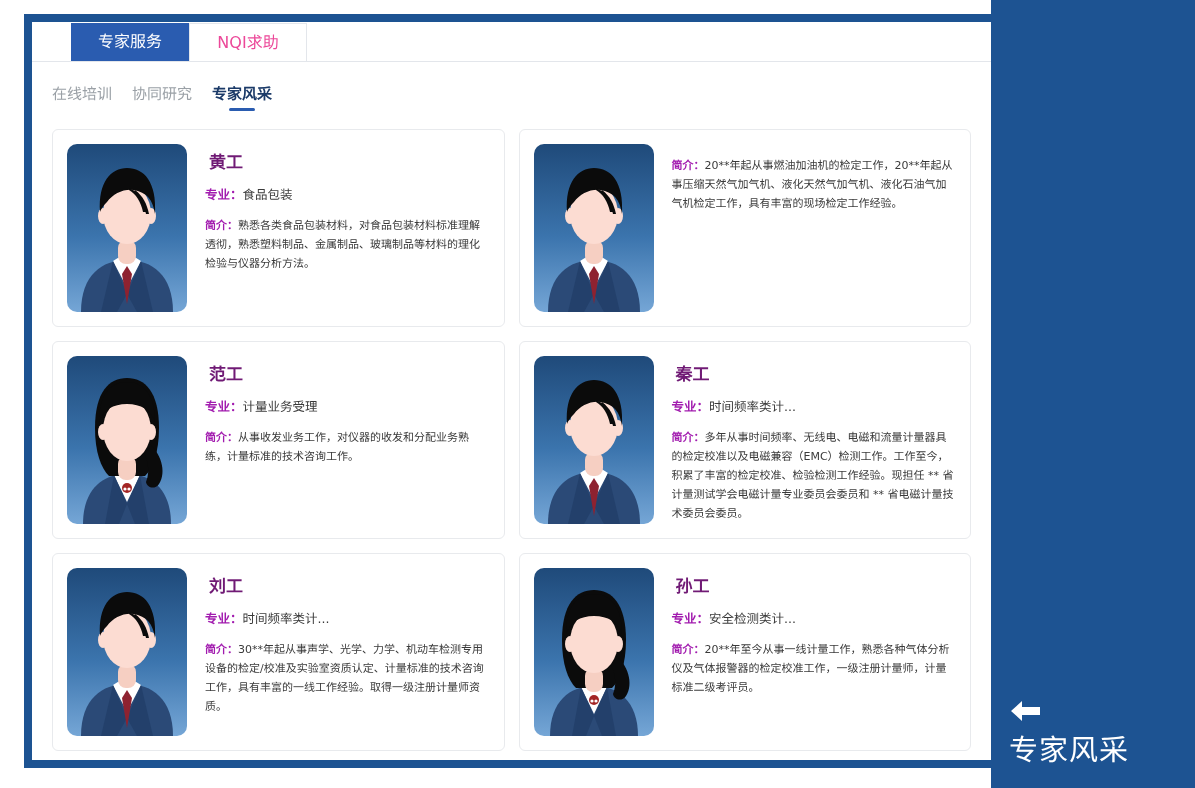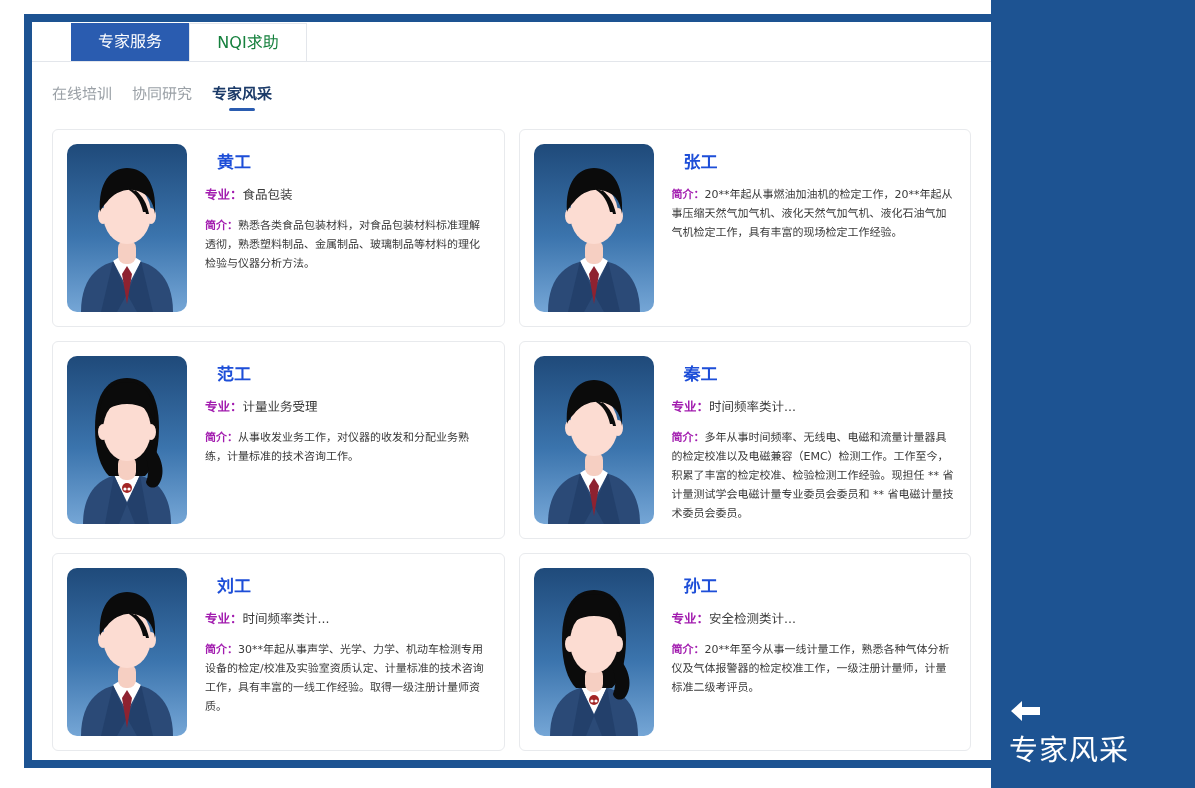--- a/index.html
+++ b/index.html
@@ -38,21 +38,21 @@
     border-bottom:1px solid #e3e6eb;
     display:flex;align-items:flex-end;padding-left:39px;box-sizing:border-box;
   }
   .main-tab{
     height:38px;line-height:38px;min-width:118px;text-align:center;
     font-size:16px;box-sizing:border-box;cursor:pointer;
     font-family:"DejaVu Sans","Liberation Sans",sans-serif;
   }
   .main-tab.active{background:#2a5cb0;color:#ffffff;}
   .main-tab.inactive{
-    background:#ffffff;color:#15803d;
+    background:#ffffff;color:#ec4899;
     border-left:1px solid #e3e6eb;border-right:1px solid #e3e6eb;border-top:1px solid #e3e6eb;
   }
 
   
   #sub-tabs{
     display:flex;align-items:center;gap:20px;
     padding:20px 0 0 20px;
   }
   .sub-tab{
     font-size:15px;color:#9aa0a6;cursor:pointer;position:relative;
@@ -78,21 +78,21 @@
     cursor:pointer;
   }
   .avatar{
     width:120px;height:168px;border-radius:10px;flex:0 0 120px;
     background:linear-gradient(180deg,#1f4a7a 0%,#3b74ad 55%,#75a6d6 100%);
     overflow:hidden;position:relative;
   }
   .avatar svg{display:block;width:100%;height:100%;}
   .card-body{padding-left:18px;flex:1;min-width:0;}
   .expert-name{
-    font-size:17px;font-weight:bold;color:#1d4ed8;margin:4px 0 12px 12px;
+    font-size:17px;font-weight:bold;color:#701a75;margin:4px 0 12px 4px;
     font-family:"DejaVu Sans","Liberation Sans",sans-serif;
   }
   .field-row{
     font-size:12.5px;line-height:19px;color:#3a3a3a;margin-bottom:9px;
     font-family:"DejaVu Sans","Liberation Sans",sans-serif;
   }
   .field-label{font-weight:bold;color:#a21caf;}
   .bio-row{
     font-size:11px;line-height:19px;color:#3a3a3a;
     font-family:"DejaVu Sans","Liberation Sans",sans-serif;
@@ -185,21 +185,20 @@
 
     <ellipse cx="36" cy="72" rx="5" ry="8" fill="#fcdcd2"></ellipse>
     <ellipse cx="84" cy="72" rx="5" ry="8" fill="#fcdcd2"></ellipse>
 
     <path d="M33 68 C31 38 44 24 60 24 C77 24 90 38 88 70 C86 56 80 48 66 46 C56 45 46 50 40 58 C36 62 34 65 33 68 Z" fill="#0b0b0b"></path>
     <path d="M62 44 C72 48 78 56 80 68 L76 68 C74 58 69 50 62 46 Z" fill="#0b0b0b"></path>
     <path d="M68 46 C76 52 80 60 82 70 L79 70 C77 61 73 53 67 48 Z" fill="#0b0b0b"></path>
   </svg>
           </div>
     <div class="card-body">
-      <div class="expert-name">张工</div>
       <div class="bio-row">
         <span class="field-label">简介：</span><span>20**年起从事燃油加油机的检定工作，20**年起从事压缩天然气加气机、液化天然气加气机、液化石油气加气机检定工作，具有丰富的现场检定工作经验。</span>
       </div>
     </div>
   </div>
 
   <div class="expert-card">
     <div class="avatar">
             <svg viewBox="0 0 120 168" preserveAspectRatio="xMidYMid slice">
     <defs></defs>

